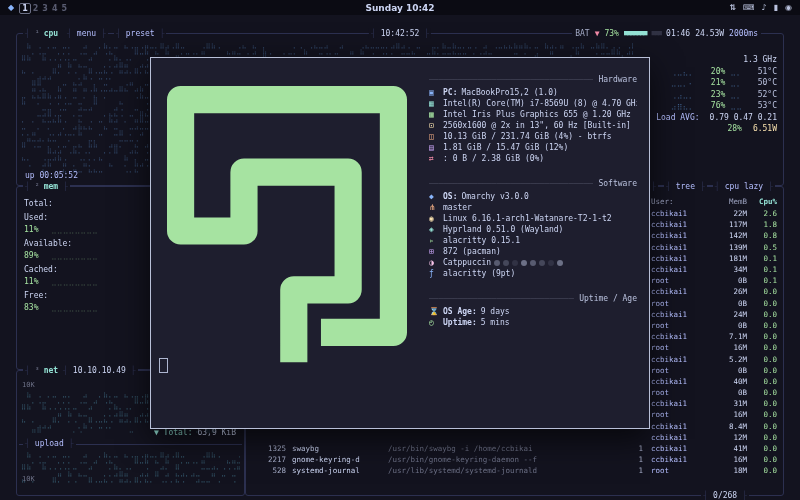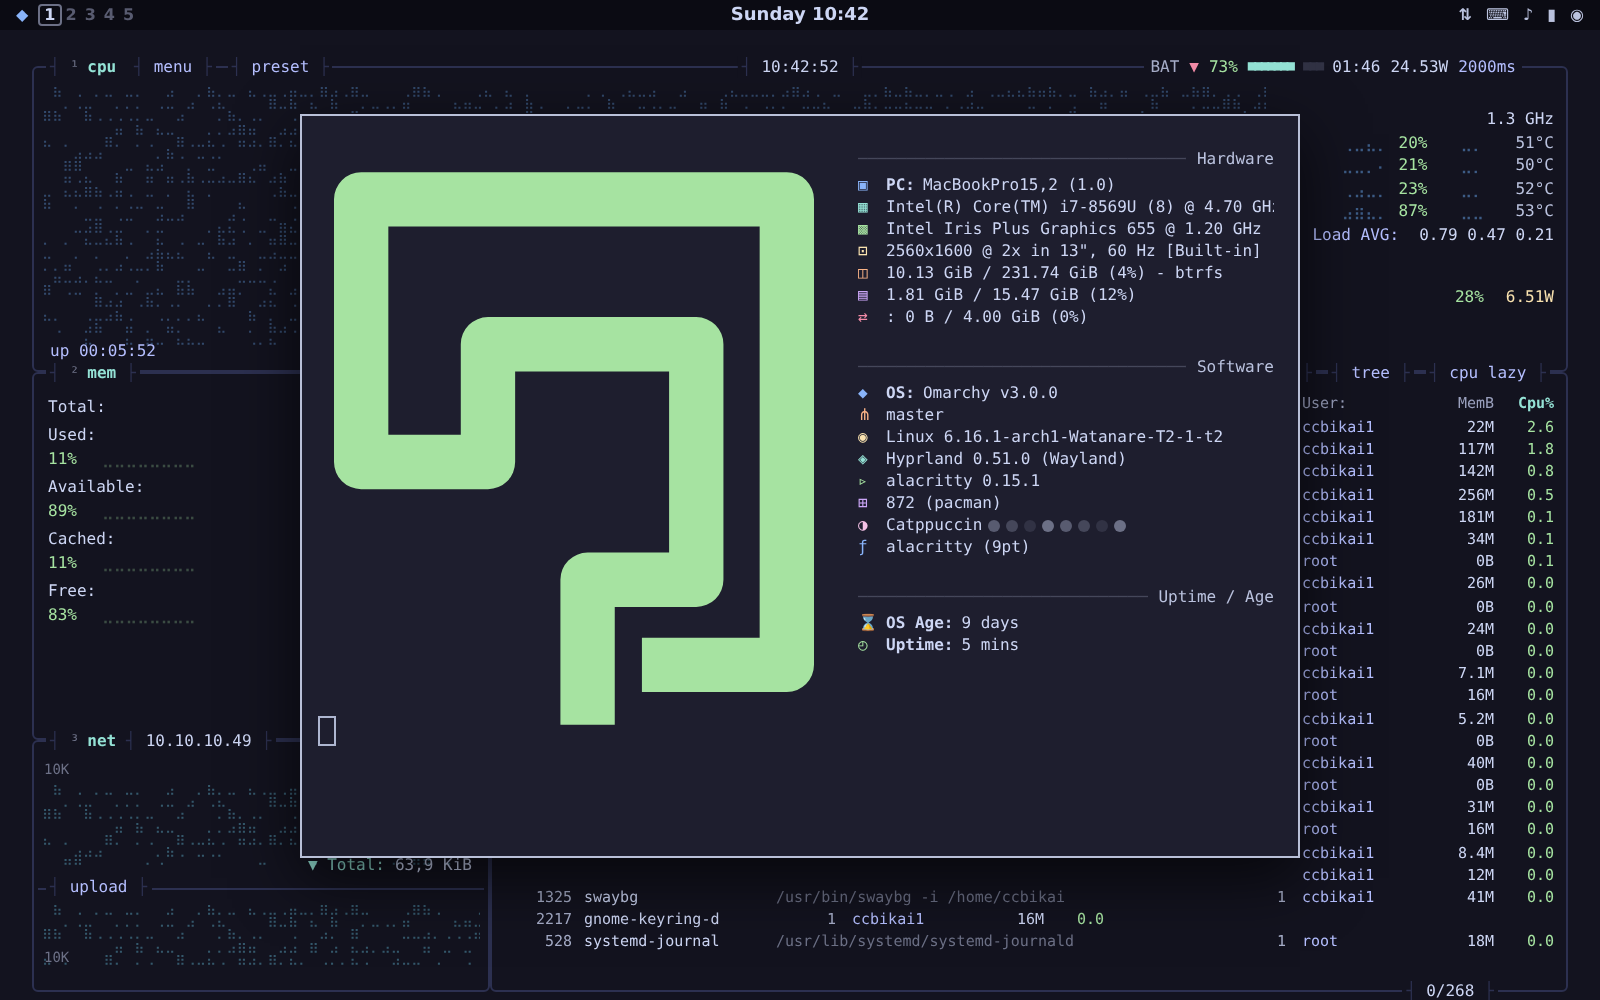--- a/index.html
+++ b/index.html
@@ -37,25 +37,25 @@
   .chiprow .chip{position:static}
 
   
   .tex{color:#3d5c86;font-size:7px;line-height:6.2px;white-space:pre;overflow:hidden;letter-spacing:0px;
        position:absolute;opacity:.75}
   #cputex{left:4px;top:8px;width:612px;height:132px}
   .cpur{position:absolute;right:6px;top:20px;width:140px;font-size:8px}
   .crow{display:flex;justify-content:flex-end;gap:5px;height:11.5px;align-items:center}
   .crow.freq{color:#cdd6f4}
   .cg{color:#3d5c86}
-  .cp{width:26px;text-align:left;color:#a6e3a1}
+  .cp{width:26px;text-align:right;color:#a6e3a1}
   .ctp{width:30px;text-align:right;color:#bac2de}
   .cl1{color:#b4befe;margin-right:5px}
   .cl2{color:#cdd6f4}
-  .crow.tot{margin-top:20px}
+  .crow.tot{margin-top:0}
   .ct1{color:#a6e3a1;margin-right:6px}
   .ct2{color:#f9e2af}
   .uptime{position:absolute;left:8px;bottom:5px;color:#b4befe;font-size:8px}
 
   
   .batgrp{position:absolute;top:-6px;right:22px;background:#13131f;display:flex;gap:5px;
           font-size:8px;line-height:11px;padding:0 3px;align-items:center}
   .bat-l{color:#a6adc8}.bat-i{color:#f38ba8}.bat-p{color:#a6e3a1}
   .m1{color:#94e2d5;letter-spacing:-1px;font-size:7px}.m0{color:#313244;letter-spacing:-1px;font-size:7px}
   .bat-t,.bat-w{color:#cdd6f4}
@@ -183,21 +183,21 @@
         <span class="ctp">50°C</span>
       </div>
       <div class="crow">
         <span class="cg">⢀⣠⣀⡀</span>
         <span class="cp">23%</span>
         <span class="cg">⣀⡀</span>
         <span class="ctp">52°C</span>
       </div>
       <div class="crow">
         <span class="cg">⣠⣶⣄⡀</span>
-        <span class="cp">87%</span>
+        <span class="cp">76%</span>
         <span class="cg">⣀⣀</span>
         <span class="ctp">53°C</span>
       </div>
       <div class="crow">
         <span class="cl1">Load AVG:</span>
         <span class="cl2">0.79  0.47  0.21</span>
       </div>
       <div class="crow tot">
         <span class="ct1">28%</span>
         <span class="ct2">6.51W</span>
@@ -308,21 +308,21 @@
         <span class="pc-user">ccbikai1</span>
         <span class="pc-mem">142M</span>
         <span class="pc-cpu">0.8</span>
       </div>
       <div class="prow">
         <span class="pc-pid"></span>
         <span class="pc-name"></span>
         <span class="pc-args"></span>
         <span class="pc-threads"></span>
         <span class="pc-user">ccbikai1</span>
-        <span class="pc-mem">256M</span>
+        <span class="pc-mem">139M</span>
         <span class="pc-cpu">0.5</span>
       </div>
       <div class="prow">
         <span class="pc-pid"></span>
         <span class="pc-name"></span>
         <span class="pc-args"></span>
         <span class="pc-threads"></span>
         <span class="pc-user">ccbikai1</span>
         <span class="pc-mem">181M</span>
         <span class="pc-cpu">0.1</span>
@@ -476,20 +476,21 @@
         <span class="pc-name">swaybg</span>
         <span class="pc-args">/usr/bin/swaybg -i /home/ccbikai</span>
         <span class="pc-threads">1</span>
         <span class="pc-user">ccbikai1</span>
         <span class="pc-mem">41M</span>
         <span class="pc-cpu">0.0</span>
       </div>
       <div class="prow">
         <span class="pc-pid">2217</span>
         <span class="pc-name">gnome-keyring-d</span>
+        <span class="pc-args">/usr/bin/gnome-keyring-daemon --f</span>
         <span class="pc-threads">1</span>
         <span class="pc-user">ccbikai1</span>
         <span class="pc-mem">16M</span>
         <span class="pc-cpu">0.0</span>
       </div>
       <div class="prow">
         <span class="pc-pid">528</span>
         <span class="pc-name">systemd-journal</span>
         <span class="pc-args">/usr/lib/systemd/systemd-journald</span>
         <span class="pc-threads">1</span>
@@ -531,21 +532,21 @@
         <div class="ffline">
           <span class="ffico" style="color: rgb(250, 179, 135);">◫</span>
           <span class="ffval">10.13 GiB / 231.74 GiB (4%) - btrfs</span>
         </div>
         <div class="ffline">
           <span class="ffico" style="color: rgb(203, 166, 247);">▤</span>
           <span class="ffval">1.81 GiB / 15.47 GiB (12%)</span>
         </div>
         <div class="ffline">
           <span class="ffico" style="color: rgb(243, 139, 168);">⇄</span>
-          <span class="ffval">: 0 B / 4.00 GiB (0%)</span>
+          <span class="ffval">: 0 B / 2.38 GiB (0%)</span>
         </div>
       </div>
       <div class="ffsec">
         <div class="ffhead">
           <span class="ffdash">───────────────────────────────────────────</span>
           <span class="ffhl">Software</span>
         </div>
         <div class="ffline">
           <span class="ffico" style="color: rgb(137, 180, 250);">◆</span>
           <span class="fflabel">OS:</span>

